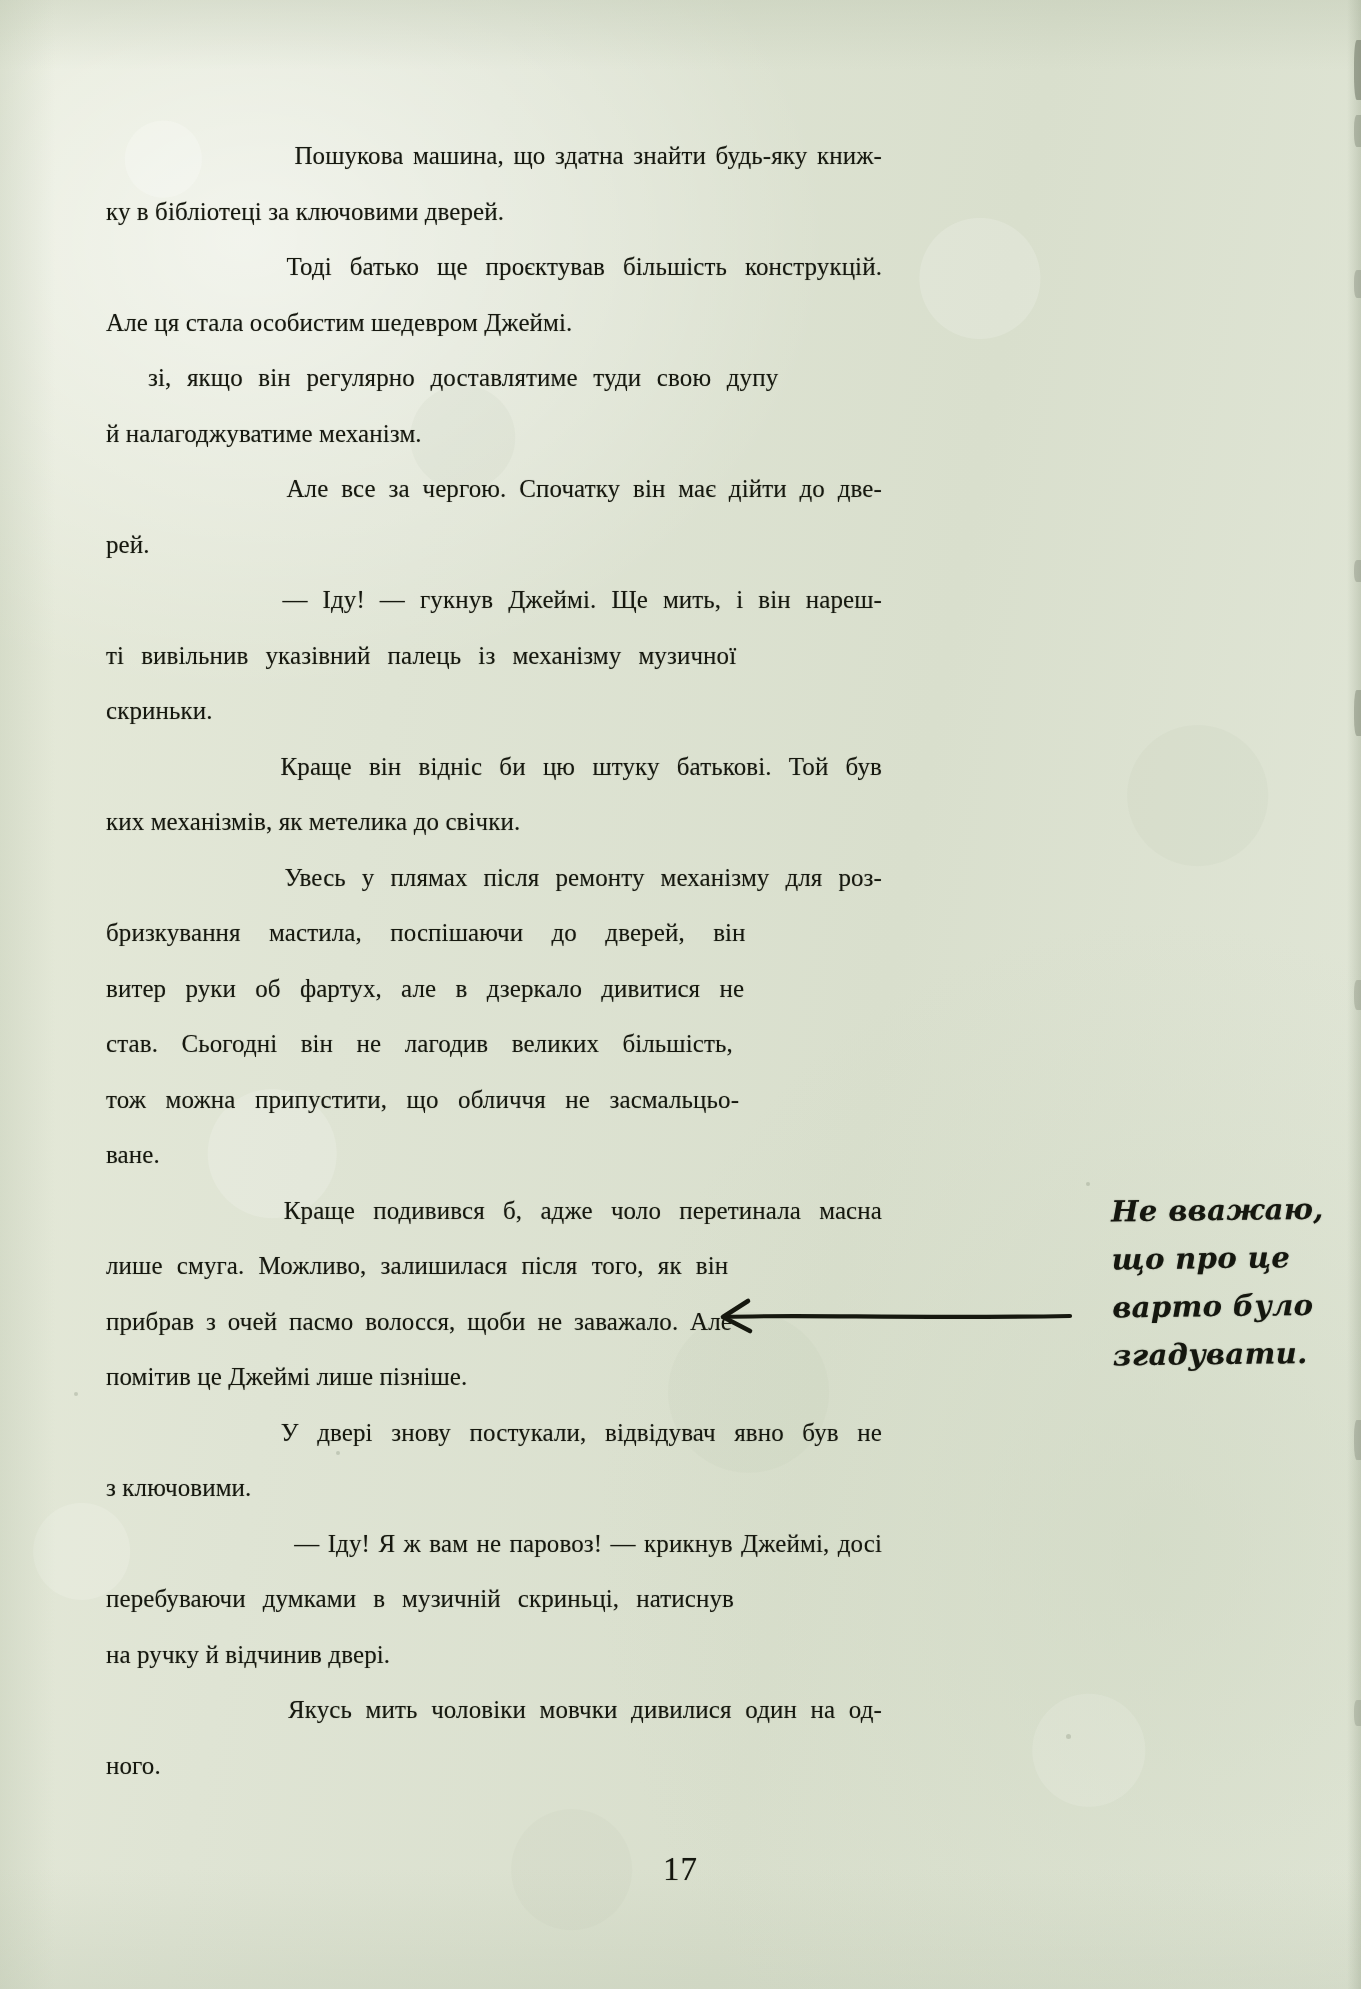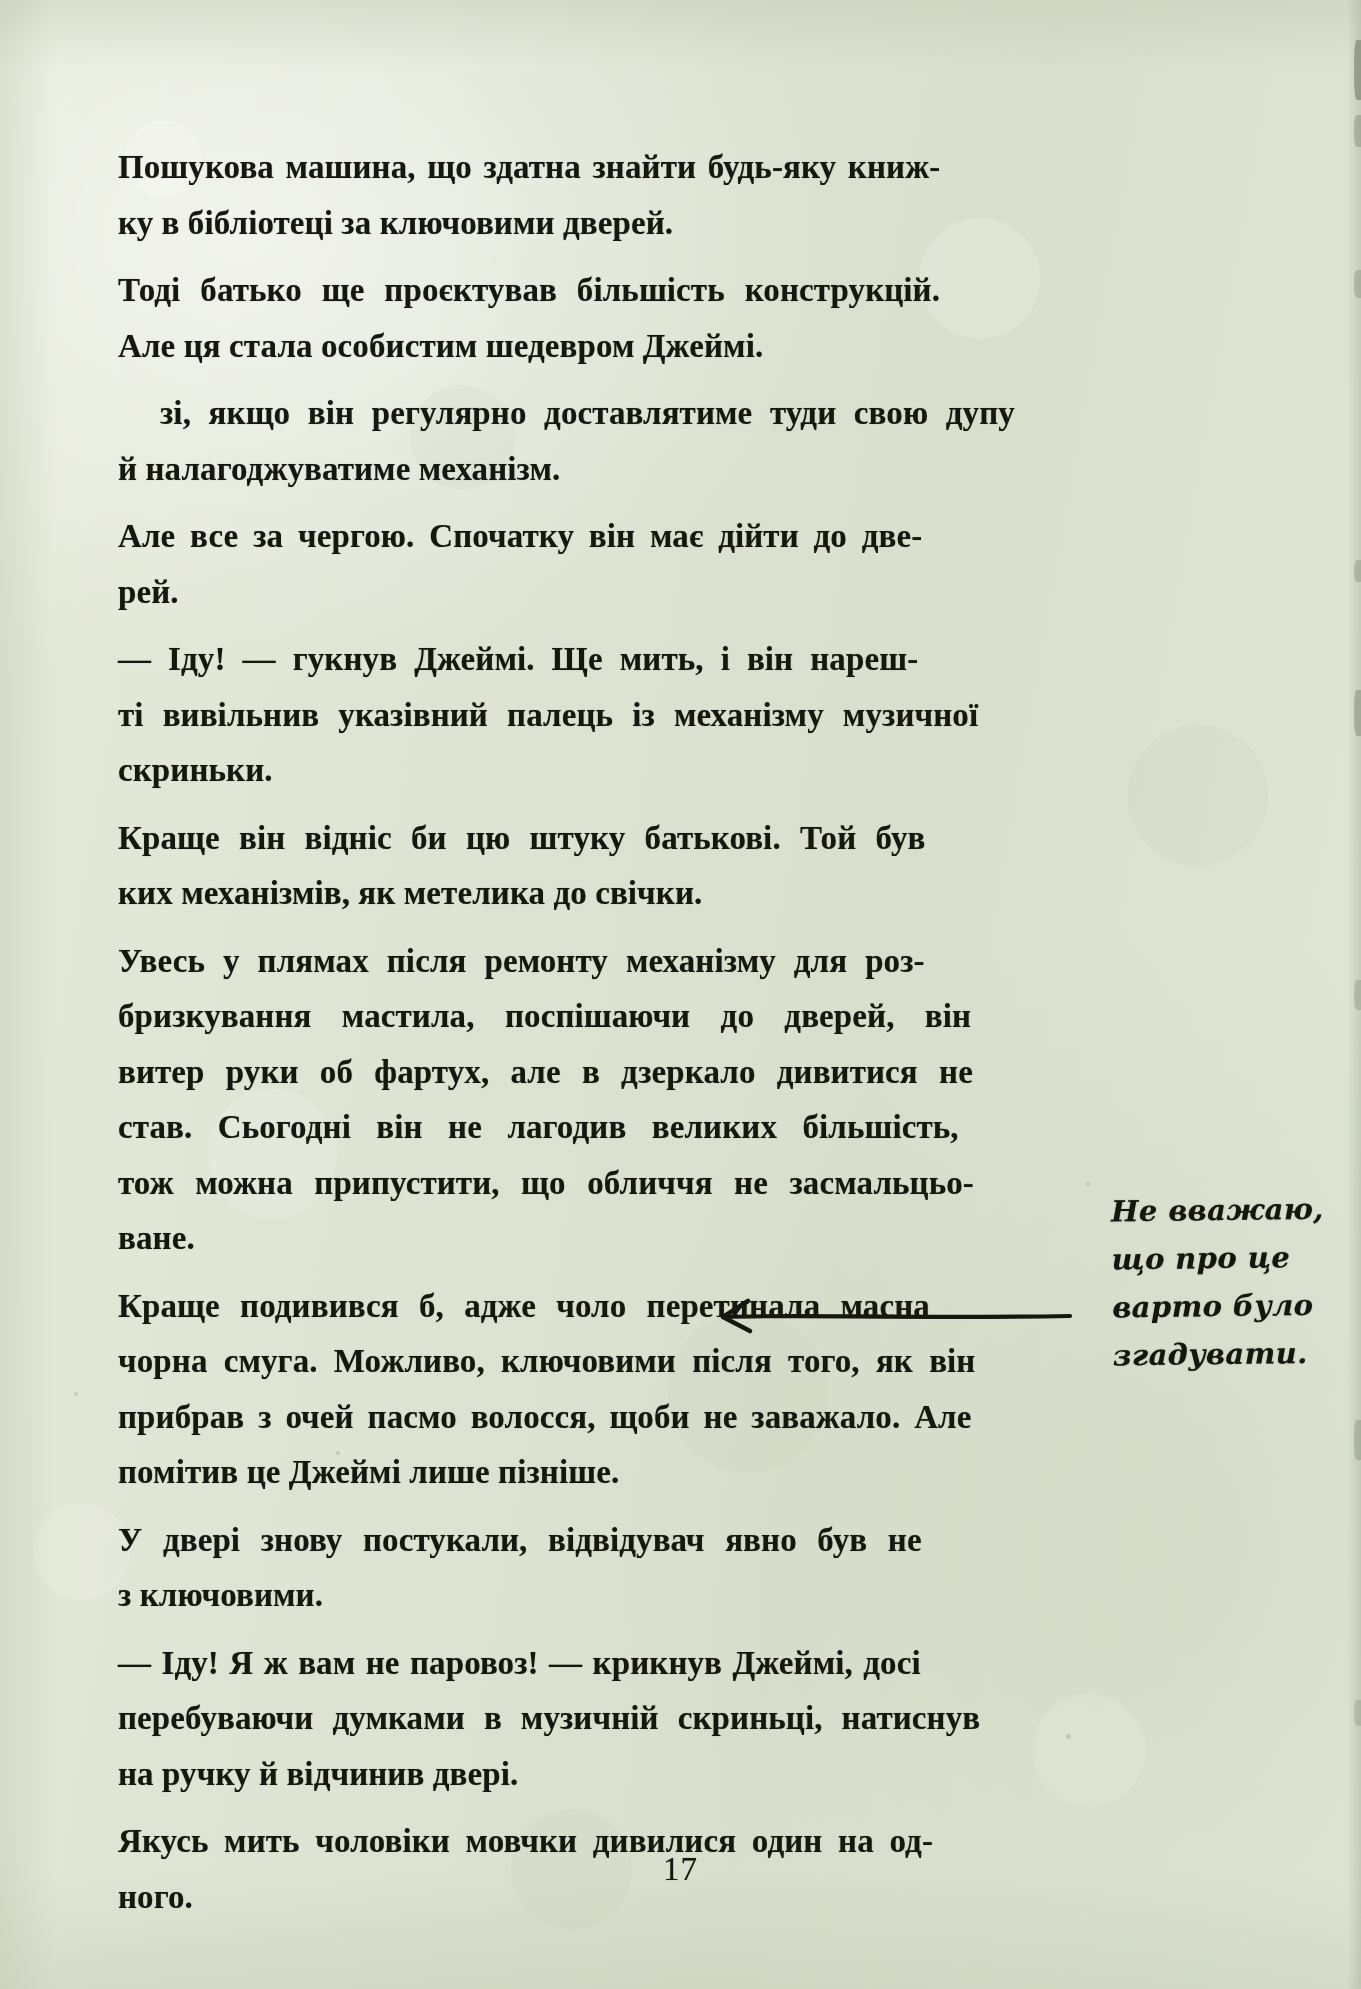--- a/index.html
+++ b/index.html
@@ -85,31 +85,30 @@
   }
 
   
   #text-column {
     position: absolute;
     left: 64px;
     top: 128px;
     width: 818px;
   }
   .para {
-    margin: 12px;
+    margin: 0;
     color: #16180f;
-    font-size: 33px;
+    font-size: 25px;
     line-height: 55.5px;
     text-align: justify;
     text-indent: 42px;
     text-rendering: optimizeLegibility;
     -webkit-font-smoothing: antialiased;
     letter-spacing: 0.1px;
     text-shadow: 0 0 1.1px rgba(25,28,18,0.35);
-    font-weight: bold;
   }
   .para:last-child { text-align-last: left; }
 
   
   .line {
     display: block;
     white-space: pre;
   }
   .ljust {
     display: flex;
@@ -231,21 +230,21 @@
       <span class="ljust"><span style="width:42px"></span><span style="white-space: pre; display: inline-block; word-spacing: 9.63px; letter-spacing: 0.1px;">Увесь у плямах після ремонту механізму для роз-</span></span>
       <span class="line" style="white-space: pre; display: inline-block; word-spacing: 22.03px; letter-spacing: 0.1px;">бризкування мастила, поспішаючи до дверей, він</span>
       <span class="line" style="white-space: pre; display: inline-block; word-spacing: 12.87px; letter-spacing: 0.1px;">витер руки об фартух, але в дзеркало дивитися не</span>
       <span class="line" style="white-space: pre; display: inline-block; word-spacing: 17.08px; letter-spacing: 0.1px;">став. Сьогодні він не лагодив великих більшість,</span>
       <span class="line" style="white-space: pre; display: inline-block; word-spacing: 13.13px; letter-spacing: 0.1px;">тож можна припустити, що обличчя не засмальцьо-</span>
       <span class="line">ване.</span>
     </p>
 
     <p class="para">
       <span class="ljust"><span style="width:42px"></span><span style="white-space: pre; display: inline-block; word-spacing: 11.9px; letter-spacing: 0.1px;">Краще подивився б, адже чоло перетинала масна</span></span>
-      <span class="line" style="white-space: pre; display: inline-block; word-spacing: 7.83px; letter-spacing: 0.1px;">чорна смуга. Можливо, ключовими після того, як він</span>
+      <span class="line" style="white-space: pre; display: inline-block; word-spacing: 7.83px; letter-spacing: 0.1px;">лише смуга. Можливо, залишилася після того, як він</span>
       <span class="line" style="white-space: pre; display: inline-block; word-spacing: 5.53px; letter-spacing: 0.1px;">прибрав з очей пасмо волосся, щоби не заважало. Але</span>
       <span class="line">помітив це Джеймі лише пізніше.</span>
     </p>
 
     <p class="para">
       <span class="ljust"><span style="width:42px"></span><span style="white-space: pre; display: inline-block; word-spacing: 12.25px; letter-spacing: 0.1px;">У двері знову постукали, відвідувач явно був не</span></span>
       <span class="line">з ключовими.</span>
     </p>
 
     <p class="para">

